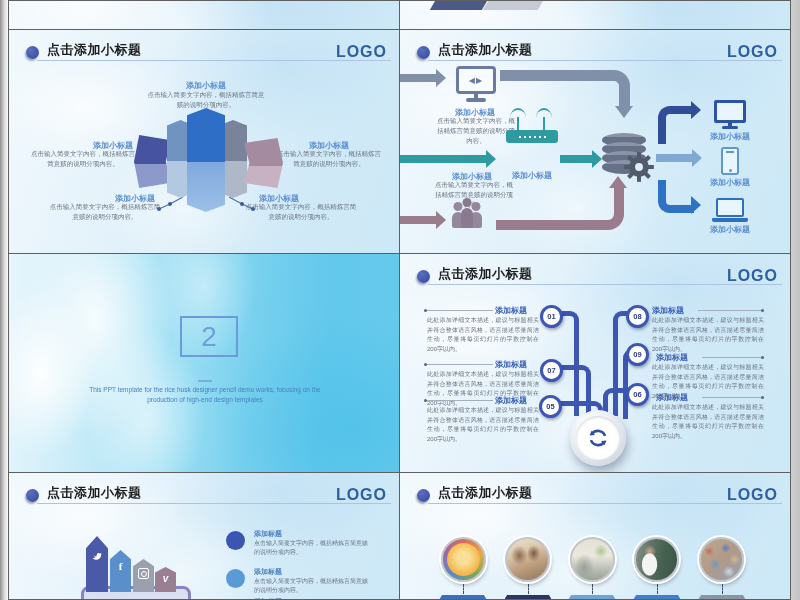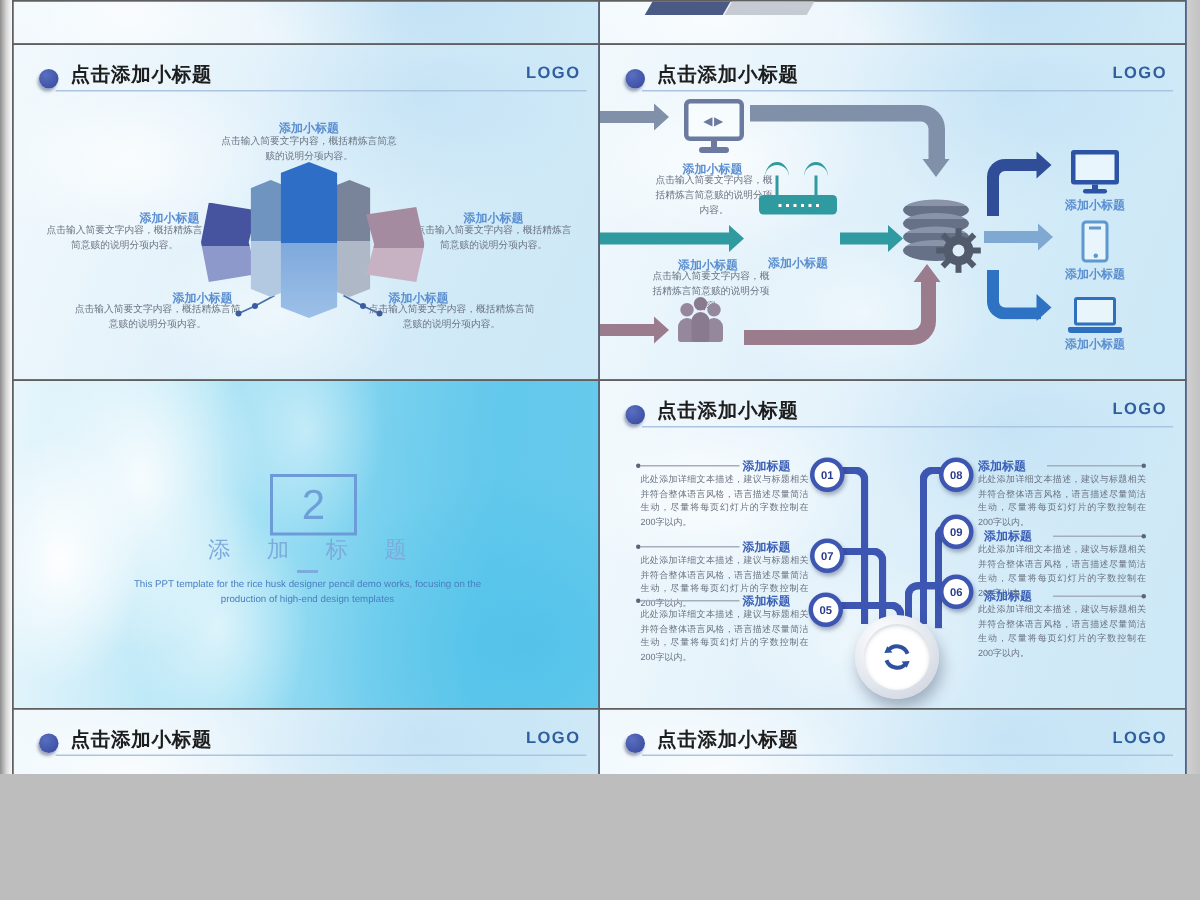--- a/index.html
+++ b/index.html
@@ -1,31 +1,31 @@
 <!DOCTYPE html>
 <html><head>
 <meta charset="utf-8">
 <style>
   html,body{margin:0;padding:0;}
   body{width:800px;height:600px;overflow:hidden;background:#bdbdbd;font-family:"Liberation Sans","DejaVu Sans",sans-serif;}
-  .stage{position:relative;width:800px;height:516px;background:#1d4ed8;overflow:hidden;}
+  .stage{position:relative;width:800px;height:600px;background:#701a75;overflow:hidden;}
   .abs{position:absolute;}
   .slide{position:absolute;border:1px solid #5f5f5f;box-sizing:border-box;overflow:hidden;
          background:
            radial-gradient(140px 90px at 20% 35%, rgba(255,255,255,.75), rgba(255,255,255,0) 70%),
            radial-gradient(160px 110px at 70% 15%, rgba(165,210,240,.35), rgba(255,255,255,0) 70%),
            radial-gradient(120px 90px at 45% 80%, rgba(255,255,255,.5), rgba(255,255,255,0) 70%),
            linear-gradient(110deg,#f2f9fd 0%,#e6f3fb 30%,#daeef9 55%,#cfe9f7 80%,#cde8f6 100%);}
   .edgeL{left:0;top:0;width:8px;height:600px;background:linear-gradient(to right,#8e8e8e,#d9d9d9 55%,#fafafa);}
   .edgeR{left:791px;top:0;width:9px;height:600px;background:linear-gradient(to right,#cfcfcf,#c3c3c3);}
   
   .t-dot{left:17px;top:16px;width:13px;height:13px;border-radius:50%;
          background:radial-gradient(circle at 35% 30%,#5a6fc0,#35479c);box-shadow:-1px 2px 2px rgba(90,100,125,.55);}
   .t-text{left:38px;top:11px;font-size:13px;font-weight:bold;color:#1d1d1d;letter-spacing:.5px;}
-  .t-logo{right:12px;top:13px;font-size:11px;font-weight:bold;color:#2f5f9e;letter-spacing:1px;}
+  .t-logo{right:12px;top:13px;font-size:16px;font-weight:bold;color:#2f5f9e;letter-spacing:1px;}
   .t-line{left:28px;right:8px;top:30px;height:1px;background:#aac4e2;}
   
   .lbl-h{font-size:8px;font-weight:bold;color:#5b8fd0;text-align:center;}
   .lbl-t{font-size:6.5px;color:#6b7382;line-height:1.55;text-align:center;}
   .tree-h{font-size:8px;font-weight:bold;color:#3a5fb5;}
   .tree-t{font-size:6px;color:#6a7280;line-height:1.6;text-align:justify;}
   .tick{height:1px;background:#a5aebc;}
   .tickdot{width:3px;height:3px;border-radius:50%;background:#5a6578;}
   
   .gem-v{clip-path:polygon(0 7%,50% 0,100% 7%,100% 93%,50% 100%,0 93%);}
@@ -208,21 +208,20 @@
   <div class="slide" style="left:8px;top:253px;width:392px;height:220px;background:
       radial-gradient(90px 140px at 8% 55%, rgba(255,255,255,.95), rgba(255,255,255,0) 60%),
       radial-gradient(120px 180px at 22% 30%, rgba(255,255,255,.85), rgba(255,255,255,0) 65%),
       radial-gradient(100px 150px at 35% 75%, rgba(255,255,255,.6), rgba(255,255,255,0) 60%),
       radial-gradient(80px 120px at 50% 15%, rgba(255,255,255,.45), rgba(255,255,255,0) 65%),
       radial-gradient(200px 160px at 88% 80%, rgba(70,190,232,.55), rgba(70,190,232,0) 70%),
       linear-gradient(95deg,#e8f6fc 0%,#c6ebf8 22%,#9edff4 42%,#77d0ee 62%,#62c8ec 80%,#67caec 100%);">
     <div class="abs" style="left:171px;top:62px;width:54px;height:37px;border:2px solid #6d9bd8;display:flex;align-items:center;justify-content:center;font-size:28px;color:#6d9fd8;">
         <span>2</span>
       </div>
-    <div class="abs" style="left:0;top:103px;width:392px;text-align:center;font-size:15px;color:#7cabdc;letter-spacing:10px;text-indent:10px;">添 加 标 题</div>
     <div class="abs" style="left:189px;top:126px;width:14px;height:2px;background:#7cabdc;"></div>
     <div class="abs" style="left:26px;top:132px;width:340px;text-align:center;font-size:6.5px;color:#4a7fc0;">This PPT template for the rice husk designer pencil demo works, focusing on the</div>
     <div class="abs" style="left:26px;top:142px;width:340px;text-align:center;font-size:6.5px;color:#4a7fc0;">production of high-end design templates</div>
   </div>
 
   <div class="slide" style="left:399px;top:253px;width:392px;height:220px;">
     <div class="abs t-dot"></div>
     <div class="abs t-text">点击添加小标题</div>
     <div class="abs t-logo">LOGO</div>
     <div class="abs t-line"></div>

